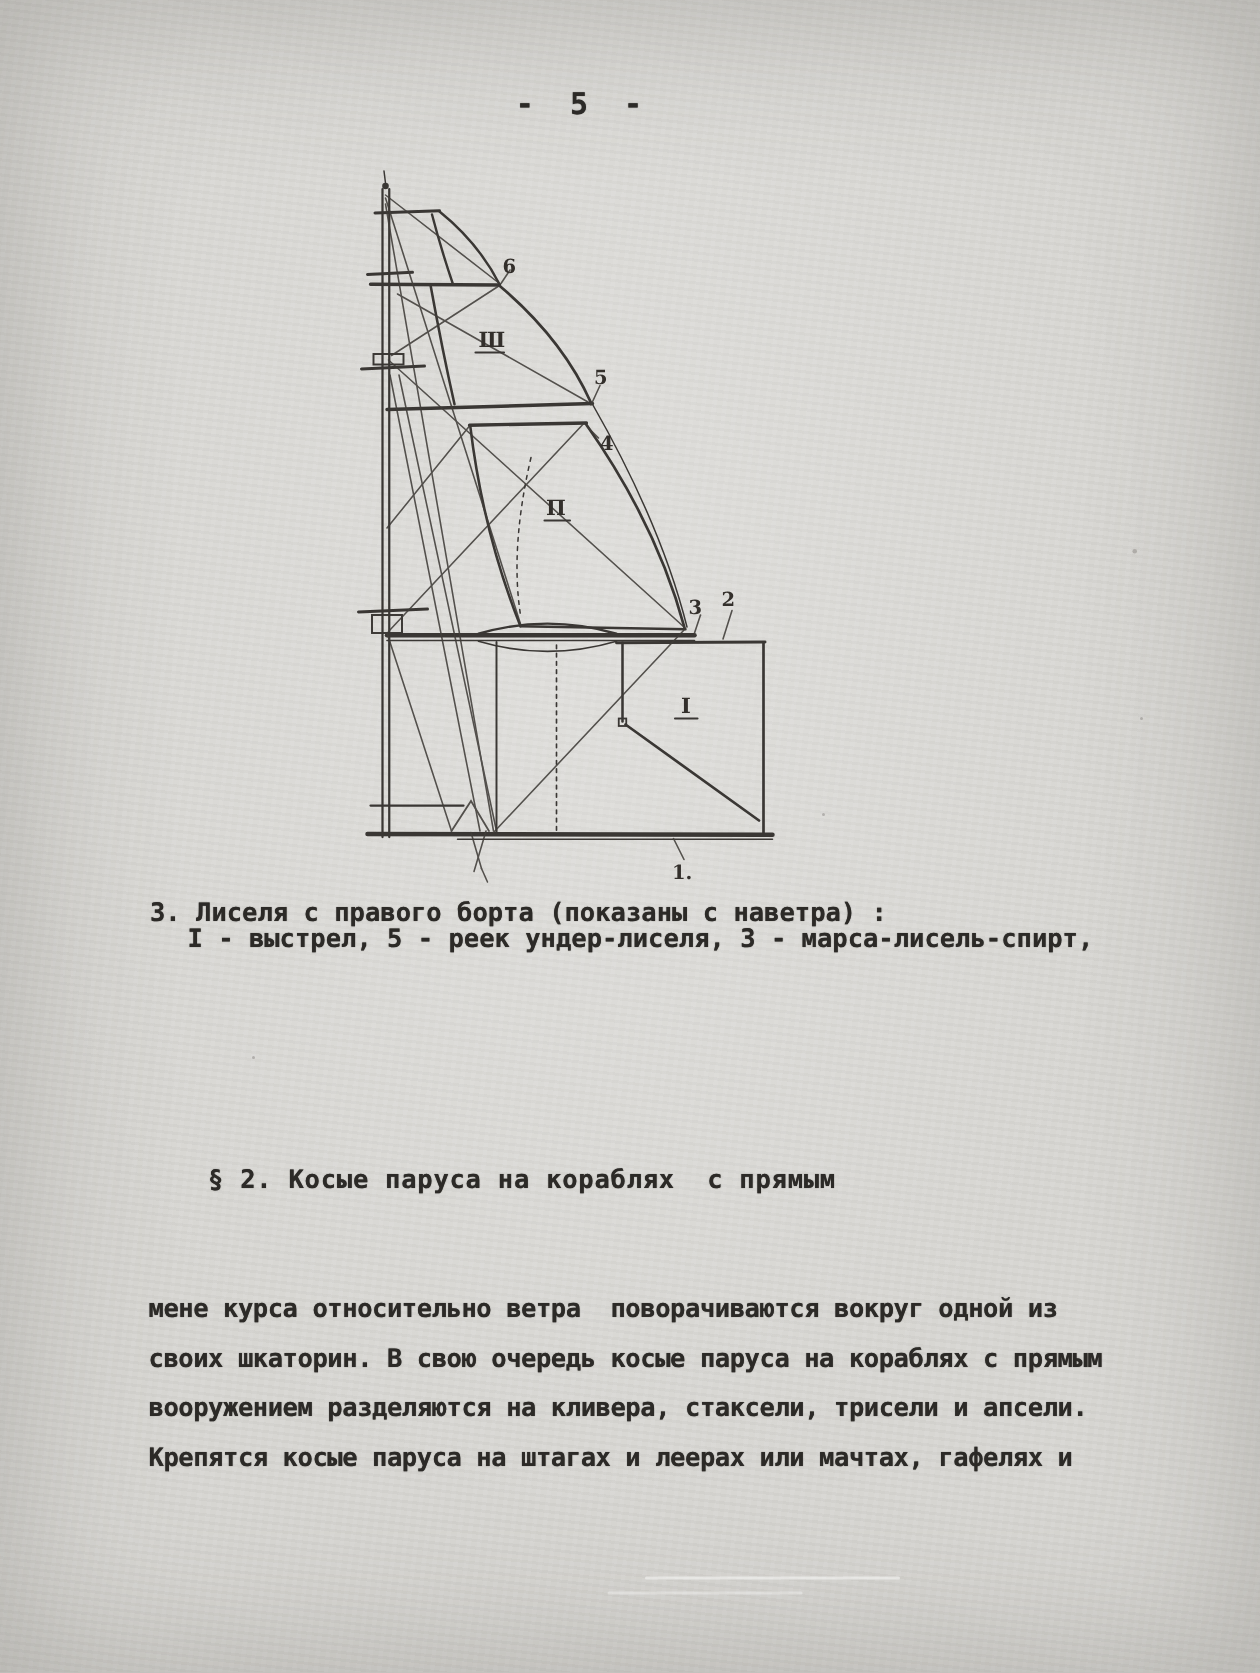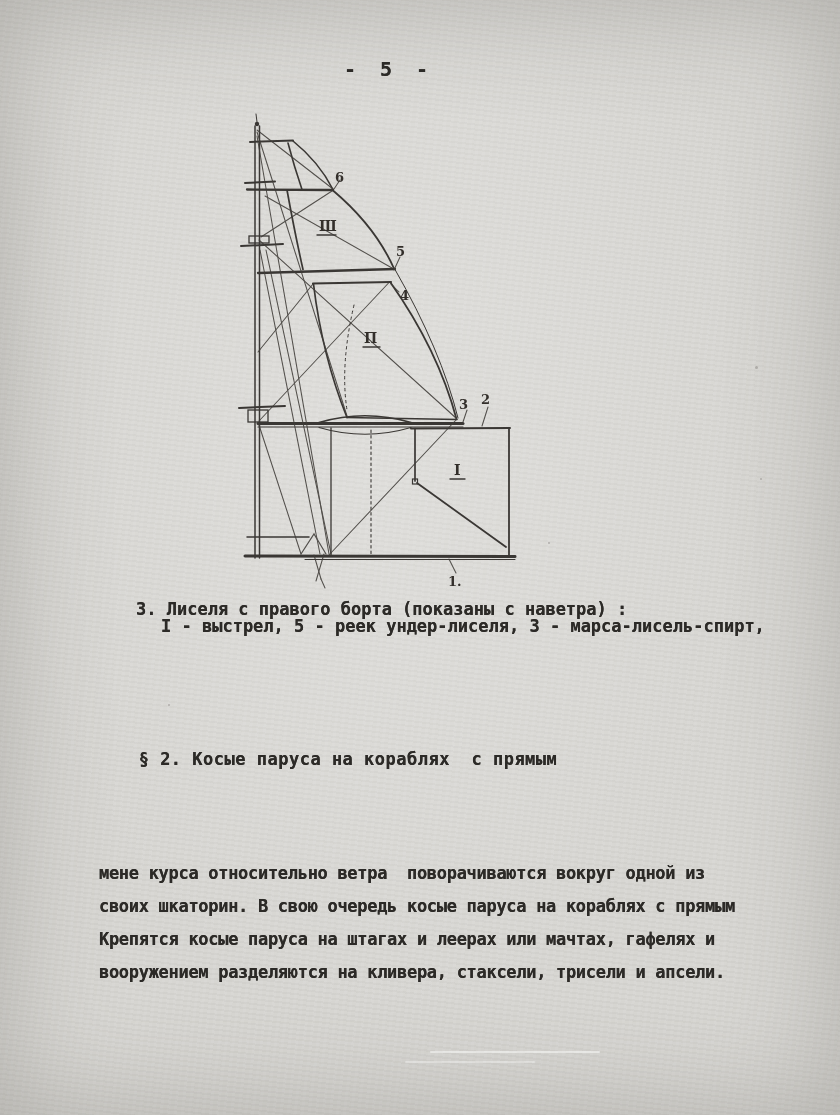--- a/index.html
+++ b/index.html
@@ -12,23 +12,23 @@
       repeating-linear-gradient(97deg, rgba(255,255,255,0.06) 0 3px, rgba(0,0,0,0) 3px 7px),
       #d7d6d2;
     box-shadow: inset 0 0 110px rgba(88,86,80,0.30);
     font-family:"DejaVu Sans Mono","Liberation Mono",monospace;
     color:#2c2a27;
   }
   .txt{white-space:pre;font-weight:700;text-shadow:0 0 0.6px rgba(44,42,39,0.85);}
   .pagenum{position:absolute;top:57px;left:0;width:778px;text-align:center;
     font-size:20px;letter-spacing:6px;}
   .figure{position:absolute;left:225px;top:110px;width:310px;height:490px;}
-  .caption{position:absolute;left:100px;top:601px;font-size:17px;line-height:16.5px;margin-left:36px;}
+  .caption{position:absolute;left:100px;top:601px;font-size:17px;line-height:16.5px;}
   .cap-indent{margin-left:25px;}
-  .heading{position:absolute;top:744px;left:0;width:696px;text-align:center;
+  .heading{position:absolute;top:772px;left:0;width:696px;text-align:center;
     font-size:17px;line-height:31px;letter-spacing:0.5px;}
   .para{position:absolute;left:99px;top:857px;width:680px;font-size:17px;
     line-height:33px;letter-spacing:-0.3px;}
   .p-indent{padding-left:40px;}
   .speck{position:absolute;border-radius:50%;background:#8f8d88;opacity:.55;}
   .streak{position:absolute;height:2px;background:rgba(255,255,255,0.8);opacity:.6;border-radius:2px;}
   svg .ink{stroke:#3a3734;fill:none;stroke-linecap:round;}
   svg .rig{stroke:#403d39;fill:none;stroke-linecap:round;stroke-width:1.05;opacity:.88;}
   svg text{fill:#332f2b;font-family:"DejaVu Serif","Liberation Serif",serif;font-weight:700;}
 </style>
@@ -142,22 +142,22 @@
     <div class="txt cap-indent">I - выстрел, 5 - реек ундер-лиселя, 3 - марса-лисель-спирт,</div>
   </div>
 
   <div class="heading">
     <div class="txt">§ 2. Косые паруса на кораблях  с прямым</div>
   </div>
 
   <div class="para">
     <div class="txt">мене курса относительно ветра  поворачиваются вокруг одной из</div>
     <div class="txt">своих шкаторин. В свою очередь косые паруса на кораблях с прямым</div>
+    <div class="txt">вооружением разделяются на кливера, стаксели, трисели и апсели.</div>
     <div class="txt">Крепятся косые паруса на штагах и леерах или мачтах, гафелях и</div>
-    <div class="txt">вооружением разделяются на кливера, стаксели, трисели и апсели.</div>
   </div>
 
   <div class="speck" style="left:755px;top:366px;width:3px;height:3px;"></div>
   <div class="speck" style="left:760px;top:478px;width:2px;height:2px;"></div>
   <div class="speck" style="left:548px;top:542px;width:2px;height:2px;"></div>
   <div class="speck" style="left:168px;top:704px;width:2px;height:2px;"></div>
   <div class="streak" style="left:430px;top:1051px;width:170px;"></div>
   <div class="streak" style="left:405px;top:1061px;width:130px;opacity:.4;"></div>
 
 </div>

